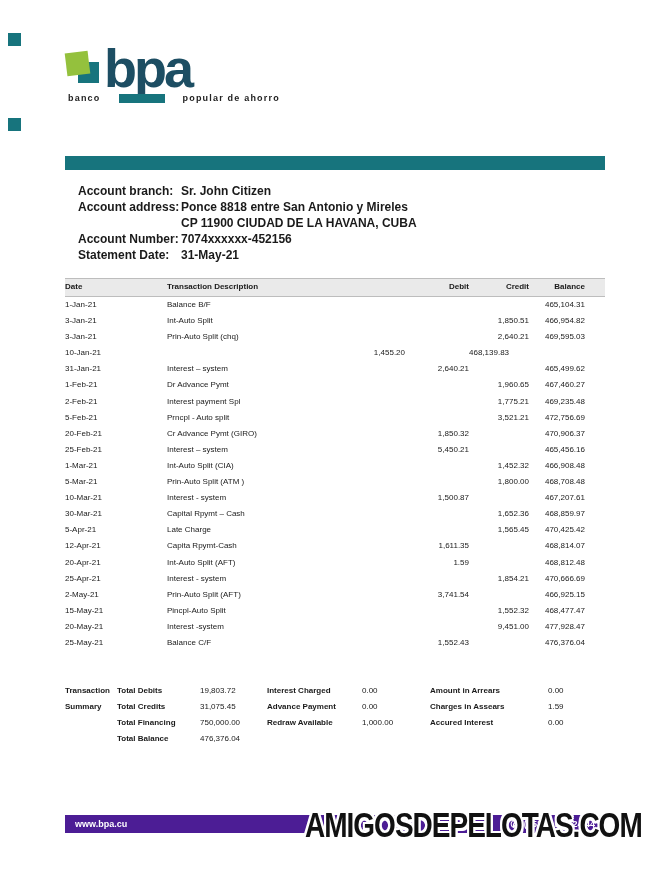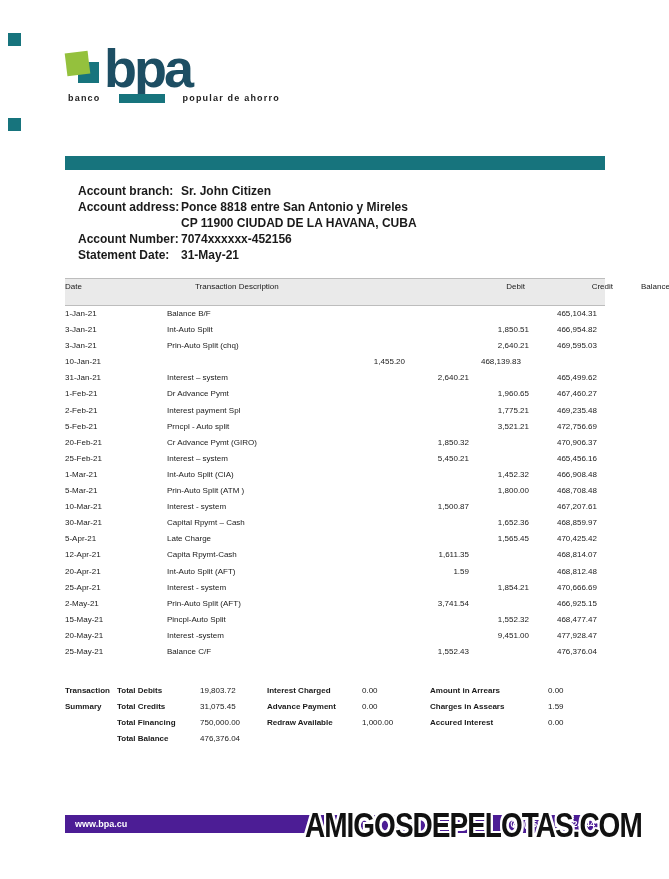--- a/index.html
+++ b/index.html
@@ -24,26 +24,26 @@
 
   .header-bar{position:absolute;left:65px;top:156px;width:540px;height:14px;background:#17747d;}
 
   
   .account-info{position:absolute;left:78px;top:183px;width:540px;font-size:12px;font-weight:bold;}
   .acc-row{height:16px;line-height:16px;white-space:nowrap;}
   .acc-label{display:inline-block;width:103px;}
 
   
   .txn-table{position:absolute;left:65px;top:278px;width:540px;font-size:8px;}
-  .t-head{display:grid;grid-template-columns:102px 238px 64px 60px 1fr;height:28px;line-height:15px;
-          background:#eaeaea;font-weight:normal;border-top:1px solid #bdbdbd;border-bottom:1px solid #bdbdbd;gap:28px;}
+  .t-head{display:grid;grid-template-columns:102px 238px 64px 60px 1fr;height:19px;line-height:15px;
+          background:#eaeaea;font-weight:bold;border-top:1px solid #bdbdbd;border-bottom:1px solid #bdbdbd;}
   .t-row{display:grid;grid-template-columns:102px 238px 64px 60px 1fr;height:16.1px;line-height:16.1px;}
   .cell{white-space:nowrap;overflow:visible;}
   .c2,.c3,.c4{text-align:right;}
-  .c4{padding-right:8px;}
+  .c4{padding-right:20px;}
 
   
   .summary{position:absolute;left:65px;top:683px;width:540px;font-size:8px;}
   .sum-title{position:absolute;left:0;top:0;font-weight:bold;line-height:16px;}
   .sum-col{position:absolute;top:0;}
   #sum-g1{left:52px;}
   #sum-g2{left:202px;}
   #sum-g3{left:365px;}
   .sum-row{height:16px;line-height:16px;white-space:nowrap;}
   .s-label{display:inline-block;font-weight:bold;}

